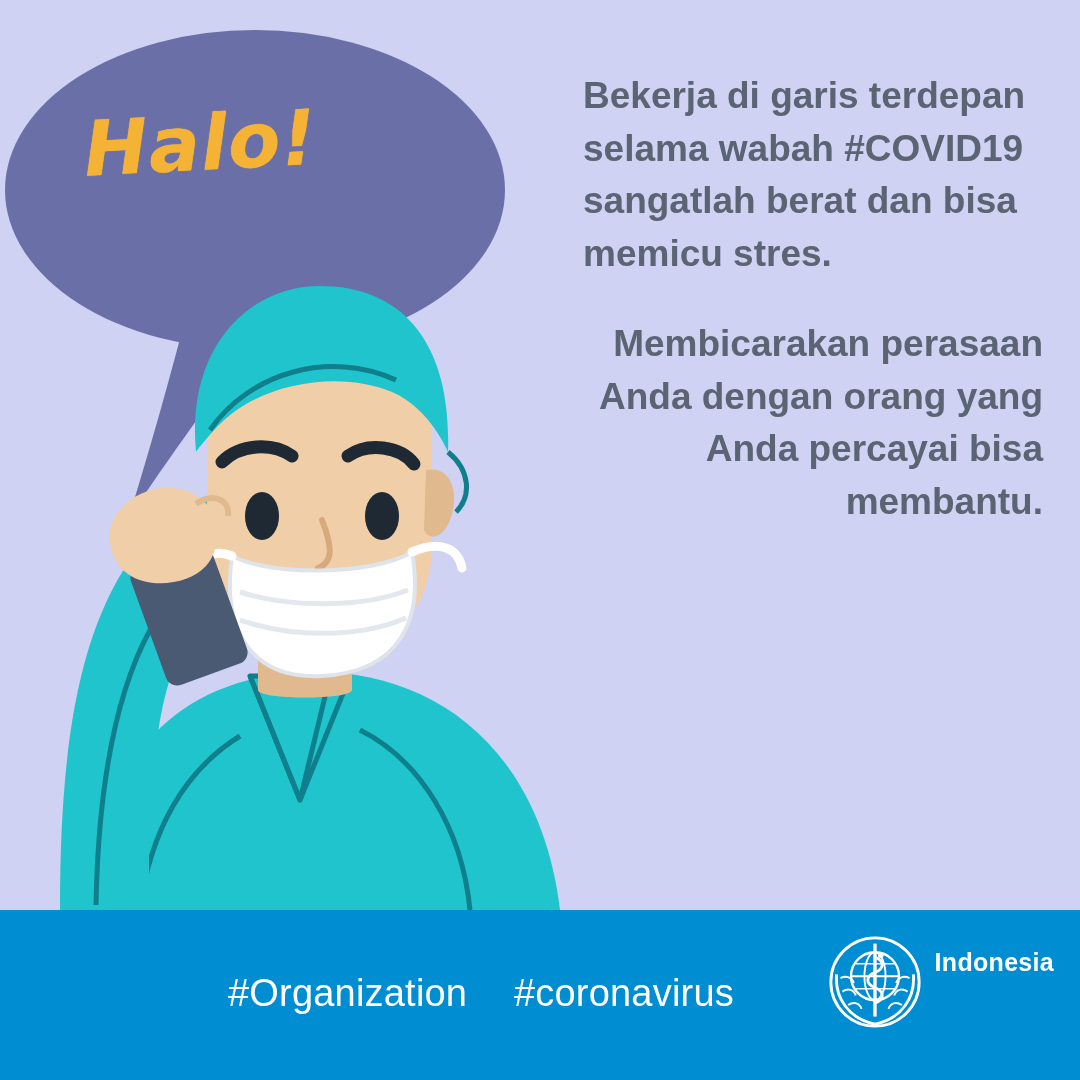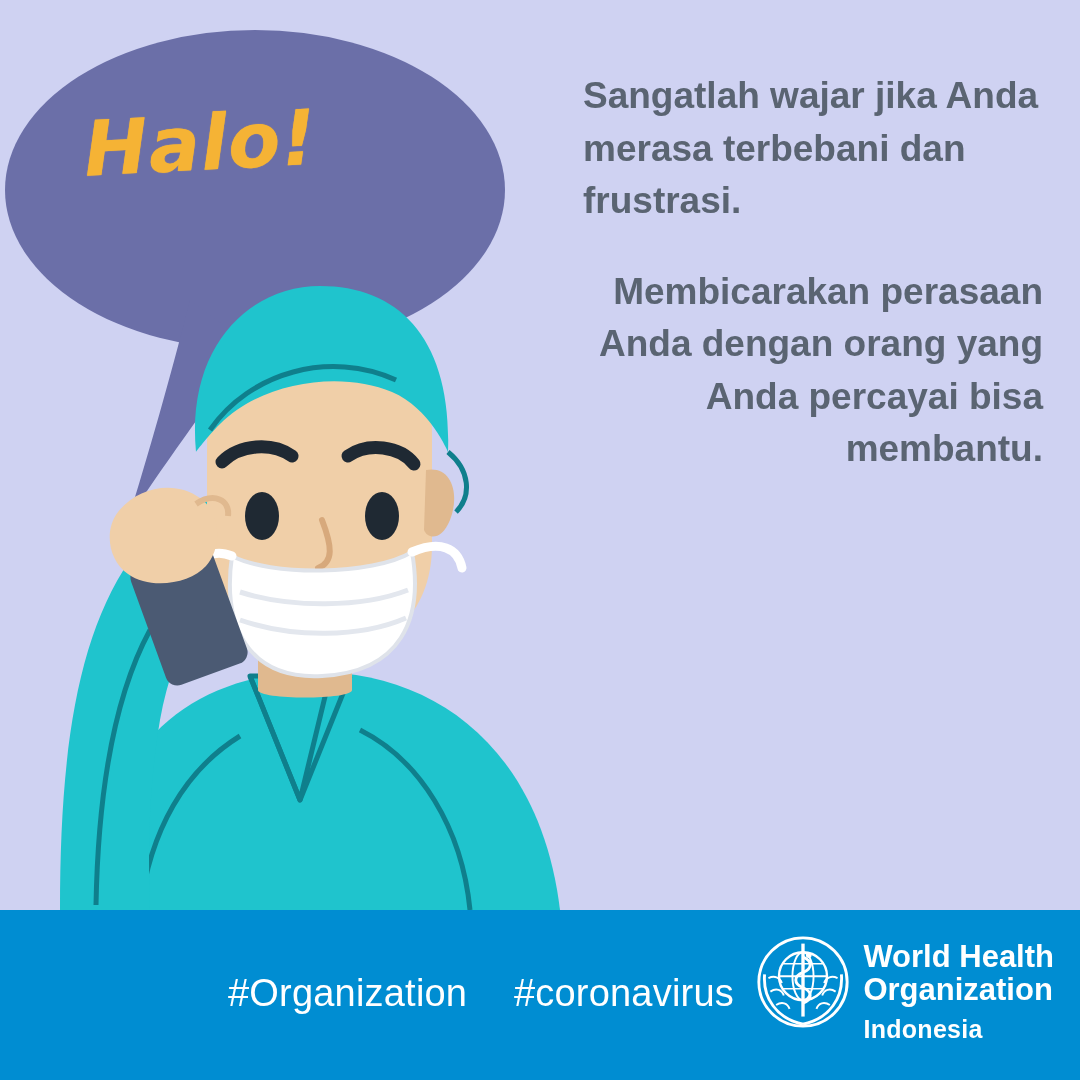--- a/index.html
+++ b/index.html
@@ -189,21 +189,21 @@
       <g>
         <path d="M118 512 C 138 486, 176 480, 200 498 C 222 514, 222 548, 206 566 C 190 584, 150 590, 128 574 C 108 560, 104 530, 118 512 Z" fill="#f0cfa8"></path>
         <path d="M196 504 C 214 492, 230 500, 228 516" fill="none" stroke="#e0b98f" stroke-width="6"></path>
       </g>
     </svg>
   </div>
 
   <div class="bubble-text">Halo!</div>
 
   <div class="copy">
-    <p>Sangatlah wajar jika Anda merasa terbebani dan frustrasi.</p>
+    <p>Bekerja di garis terdepan selama wabah #COVID19 sangatlah berat dan bisa memicu stres.</p>
     <p>Membicarakan perasaan Anda dengan orang yang Anda percayai bisa membantu.</p>
   </div>
 
   <div class="footer">
     <div class="hashtags">
       <span>#Organization</span>
       <span>#coronavirus</span>
     </div>
 
     <div class="who-logo">
@@ -223,20 +223,18 @@
         <ellipse cx="50" cy="44" rx="11" ry="25" fill="none" stroke="#ffffff" stroke-width="2"></ellipse>
         <path d="M25 44 H 75" stroke="#ffffff" stroke-width="2"></path>
         <path d="M29 31 H 71" stroke="#ffffff" stroke-width="1.6"></path>
         <path d="M29 57 H 71" stroke="#ffffff" stroke-width="1.6"></path>
 
         <path d="M50 10 V 86" stroke="#ffffff" stroke-width="3.5"></path>
         <path d="M50 24 C 60 28, 60 36, 50 40 C 40 44, 40 52, 50 56 C 60 60, 60 68, 50 72" fill="none" stroke="#ffffff" stroke-width="3"></path>
         <circle cx="56" cy="22" r="3" fill="#ffffff"></circle>
       </svg>
       <div class="who-words">
-        <div class="who-name">World Health
-Organization</div>
         <div class="who-country">Indonesia</div>
       </div>
     </div>
   </div>
 
 </div>
 
 </body></html>

